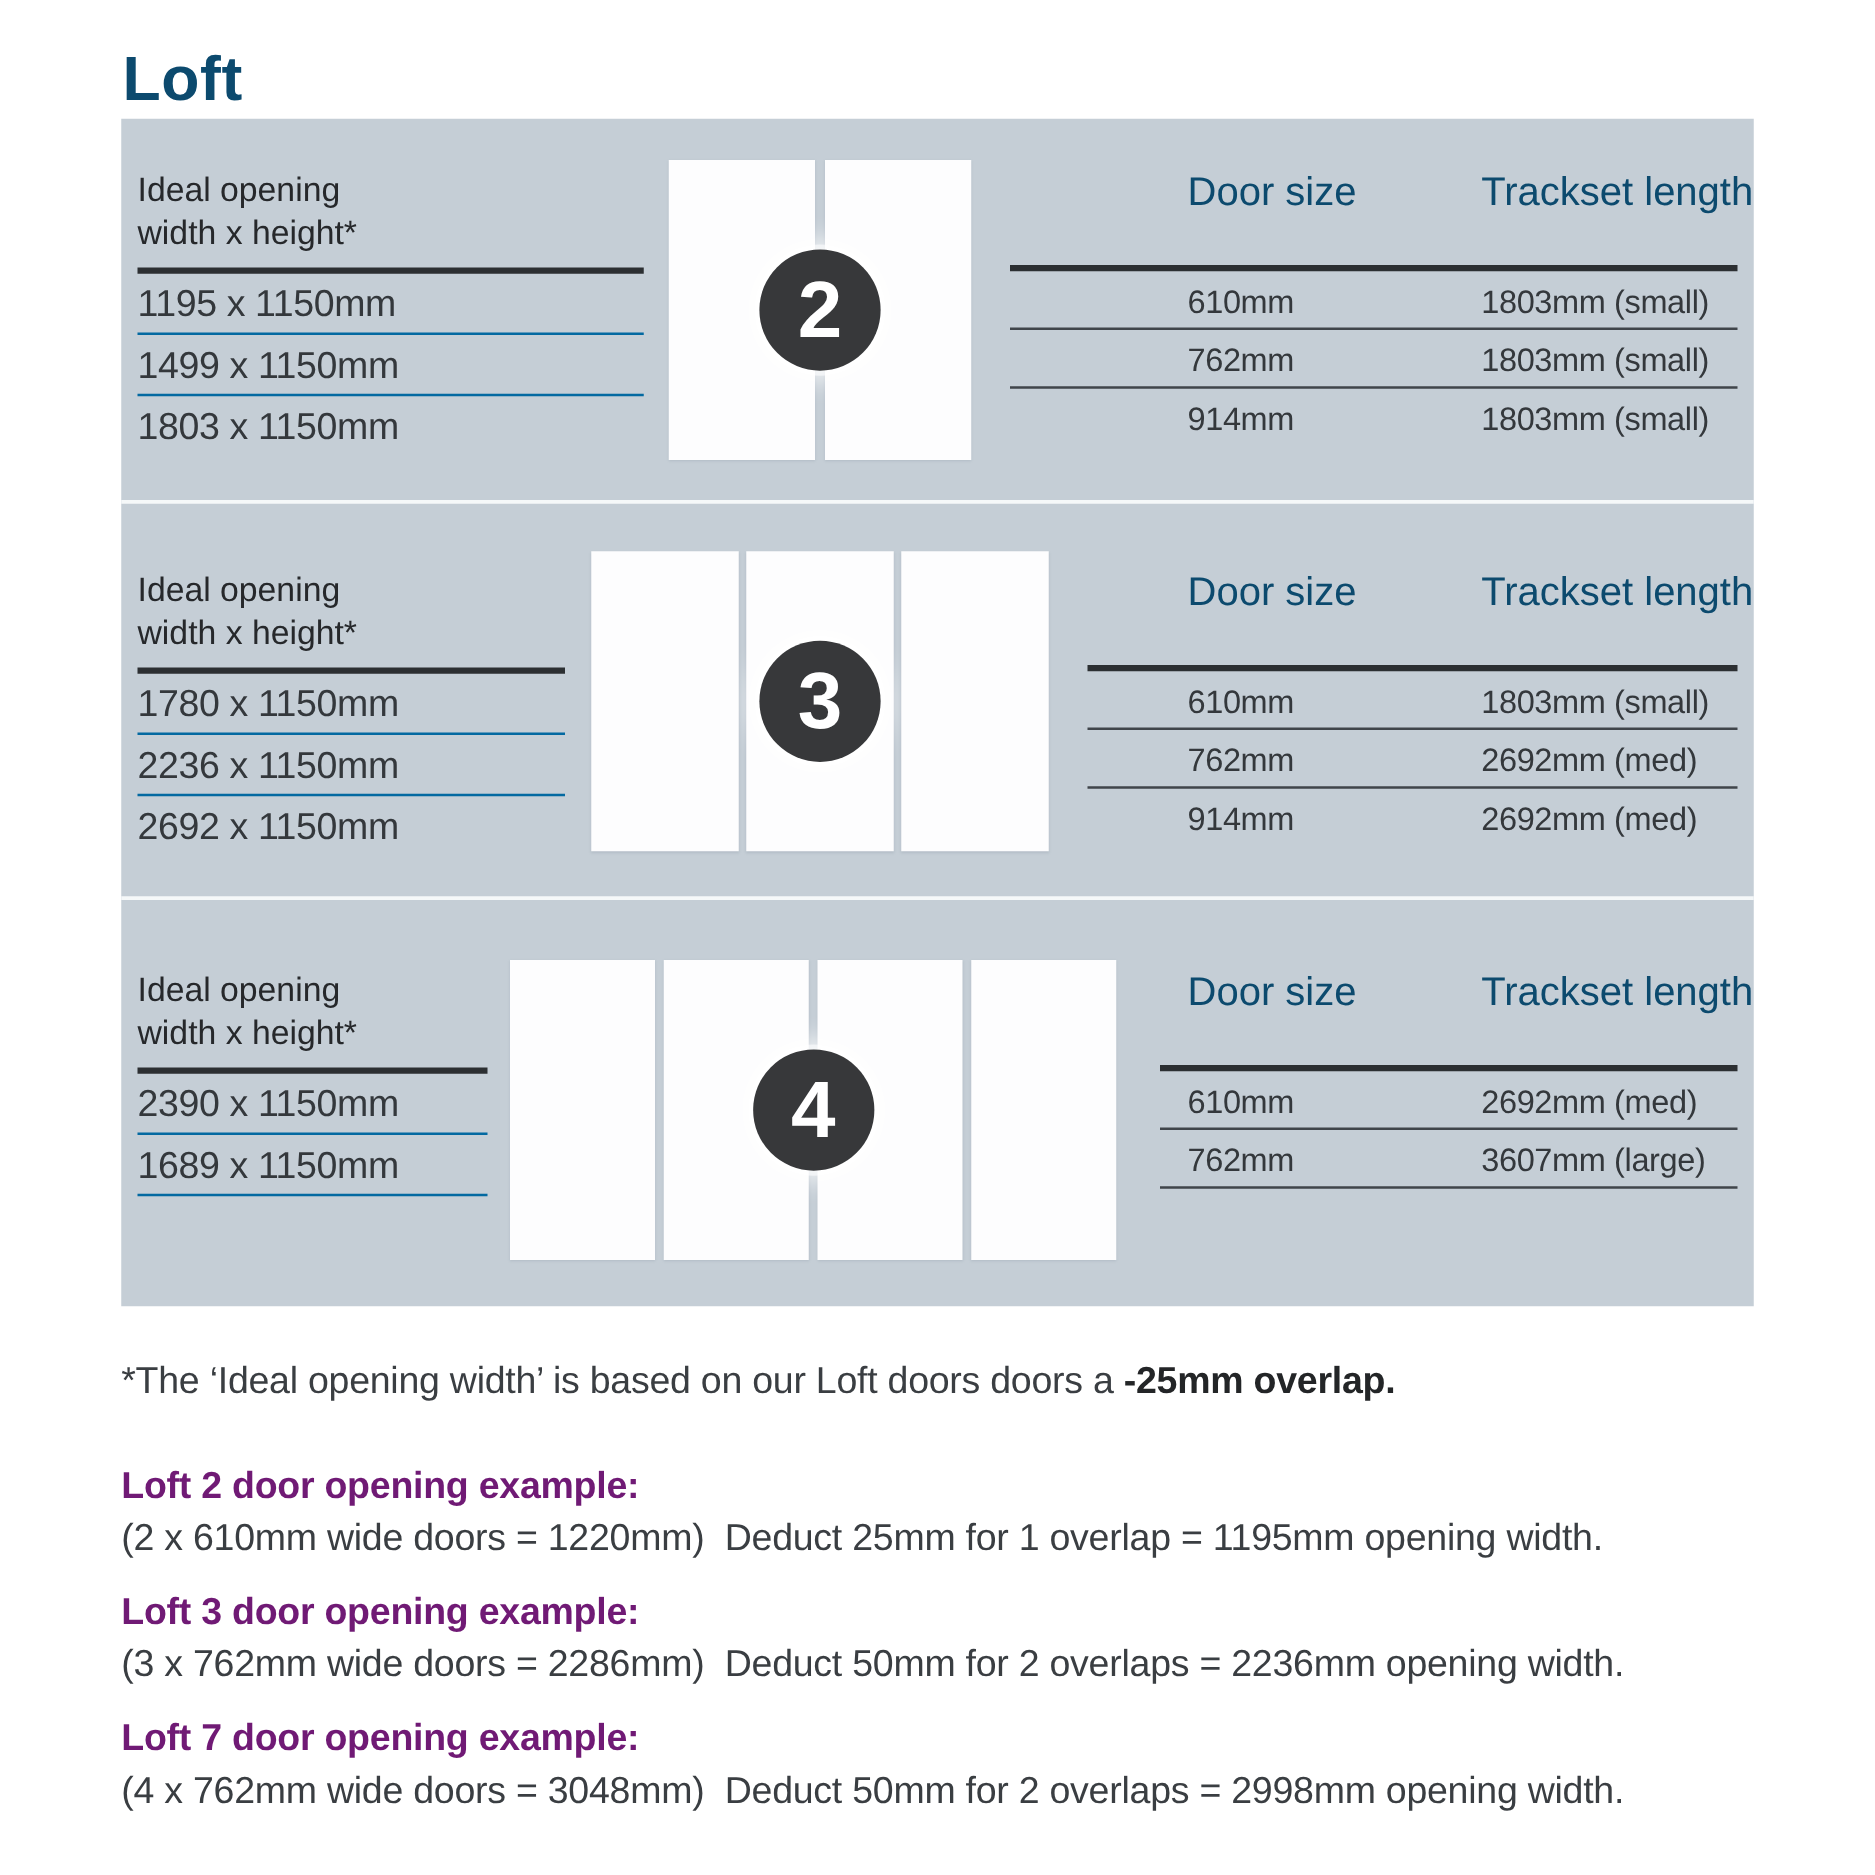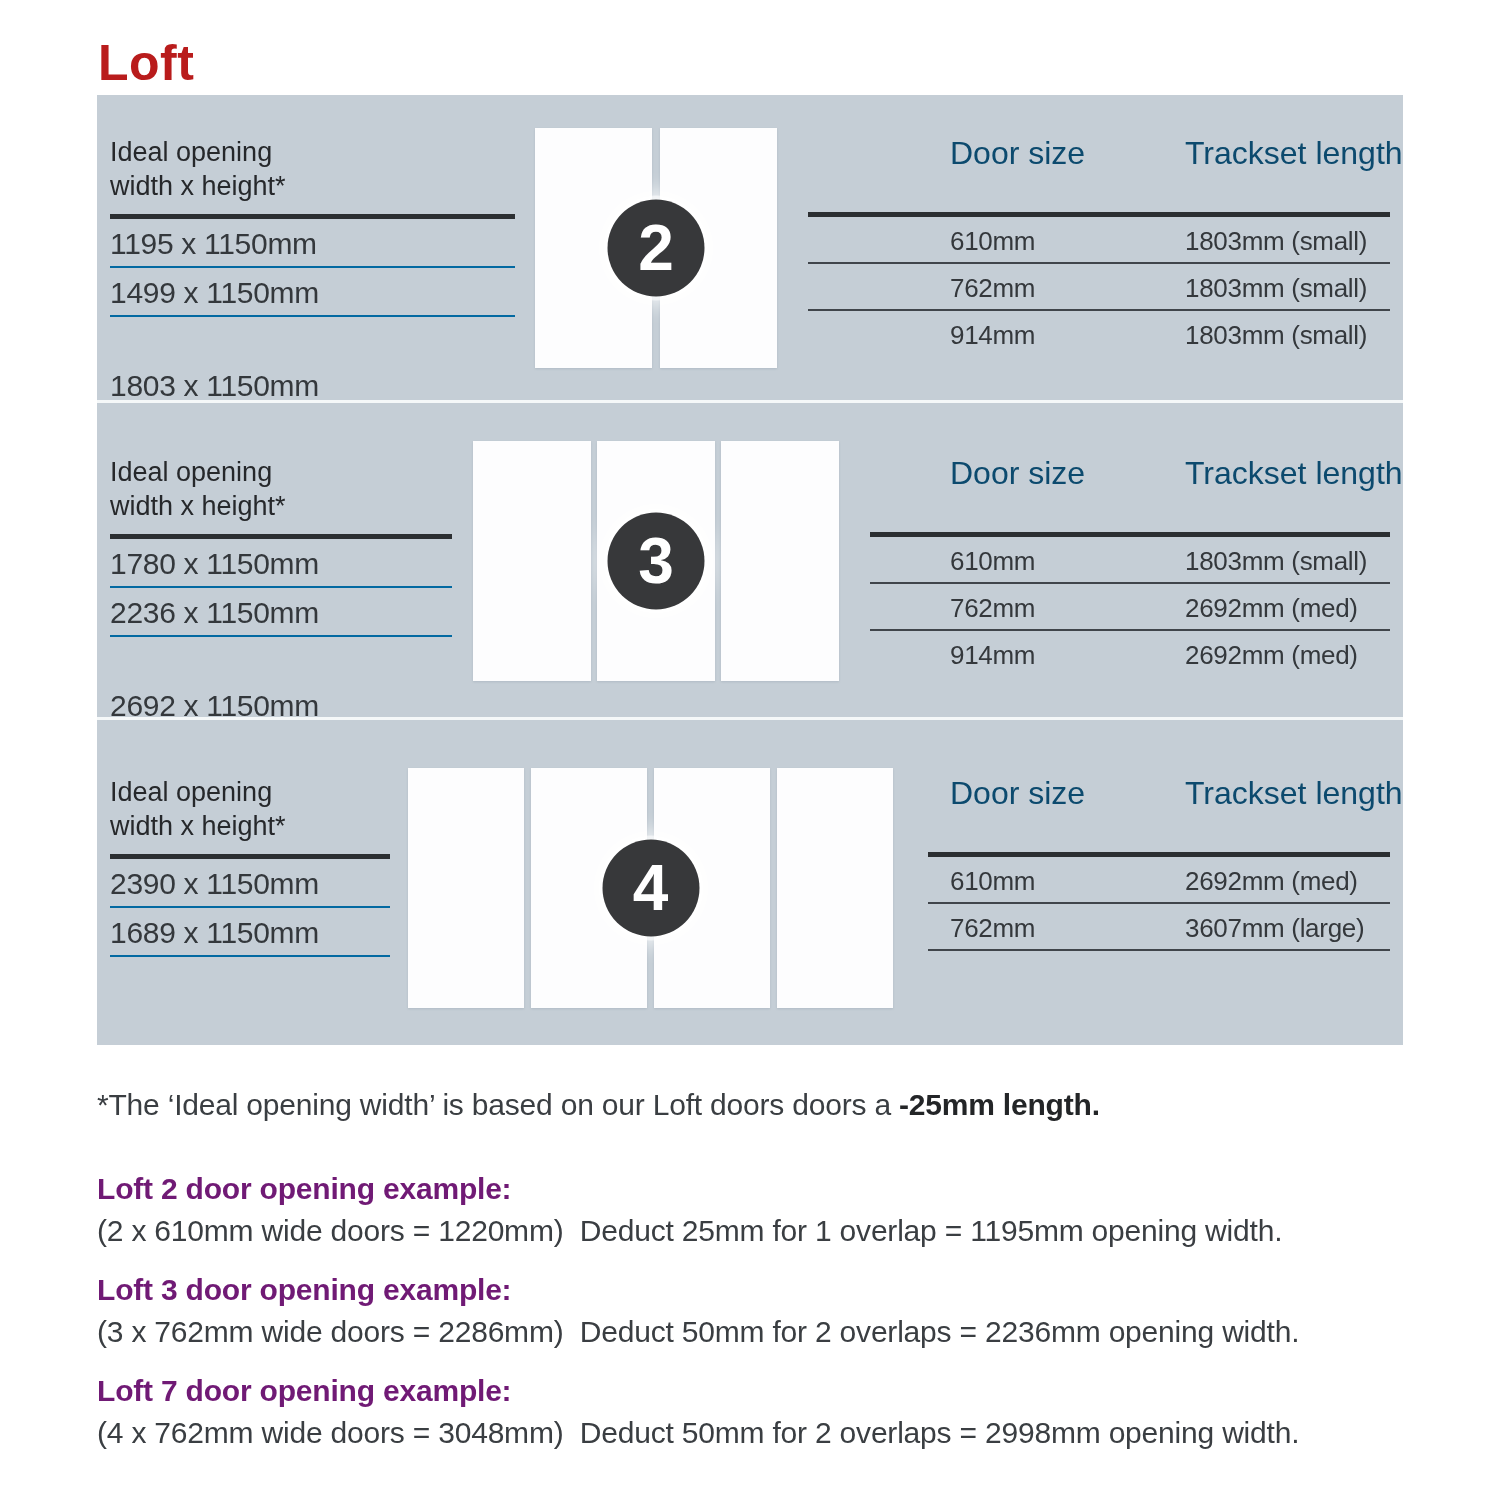--- a/index.html
+++ b/index.html
@@ -3,21 +3,21 @@
 <meta charset="utf-8">
 <style>
   html,body{margin:0;padding:0;}
   body{
     width:1500px;height:1500px;position:relative;background:#ffffff;
     font-family:"Liberation Sans","DejaVu Sans",sans-serif;
     -webkit-font-smoothing:antialiased;
   }
   .title{
     position:absolute;left:98px;top:34px;
-    font-size:50px;font-weight:bold;color:#b91c1c;letter-spacing:.5px;
+    font-size:50px;font-weight:bold;color:#0c4a6e;letter-spacing:.5px;
   }
   .panel{
     position:absolute;left:97px;top:95px;width:1306px;height:950px;
     background:var(--panel-bg,#c5ced6);
   }
   .section{position:absolute;left:0;width:100%;}
   .s1{top:0;height:305px;}
   .s2{top:305px;height:317px;border-top:3px solid #f5f8f9;}
   .s3{top:622px;height:328px;border-top:3px solid #f5f8f9;}
 
@@ -25,21 +25,21 @@
   .ltable{position:absolute;left:13px;}
   .s1 .ltable{top:40px;width:405px;}
   .s2 .ltable{top:52px;width:342px;}
   .s3 .ltable{top:55px;width:280px;}
   .lhead{font-size:27px;font-weight:normal;line-height:34px;color:#26282b;}
   .lrule{height:5px;background:var(--accent-dark,#2c2f32);margin-top:11px;}
   .lrow{
     height:47px;line-height:49px;font-size:30px;color:#34383c;
     border-bottom:2px solid #0369a1;letter-spacing:-.3px;
   }
-  .lrow.noline{border-bottom:none;margin-top:44px;}
+  .lrow.noline{border-bottom:none;}
 
   
   .rtable{position:absolute;left:711px;width:582px;}
   .s1 .rtable{top:40px;--lineoff:0px;}
   .s2 .rtable{top:52px;--lineoff:62px;}
   .s3 .rtable{top:55px;--lineoff:120px;}
   .rhead{position:relative;height:34px;}
   .rhead .c1,.rhead .c2{position:absolute;top:0;font-size:32px;font-weight:normal;color:#0c4a6e;white-space:nowrap;}
   .c1{left:142px;}
   .c2{left:377px;}
@@ -196,21 +196,21 @@
       </div>
       <div class="rrow">
         <span class="c1">762mm</span>
         <span class="c2">3607mm (large)</span>
       </div>
     </div>
   </div>
 
 </div>
 
-<div class="note"><span>*The ‘Ideal opening width’ is based on our Loft doors doors a </span><b>-25mm length.</b></div>
+<div class="note"><span>*The ‘Ideal opening width’ is based on our Loft doors doors a </span><b>-25mm overlap.</b></div>
 
 <div class="examples">
   <div class="ex">
     <div class="ex-h">Loft 2 door opening example:</div>
     <div class="ex-b">(2 x 610mm wide doors = 1220mm)  Deduct 25mm for 1 overlap = 1195mm opening width.</div>
   </div>
   <div class="ex">
     <div class="ex-h">Loft 3 door opening example:</div>
     <div class="ex-b">(3 x 762mm wide doors = 2286mm)  Deduct 50mm for 2 overlaps = 2236mm opening width.</div>
   </div>

